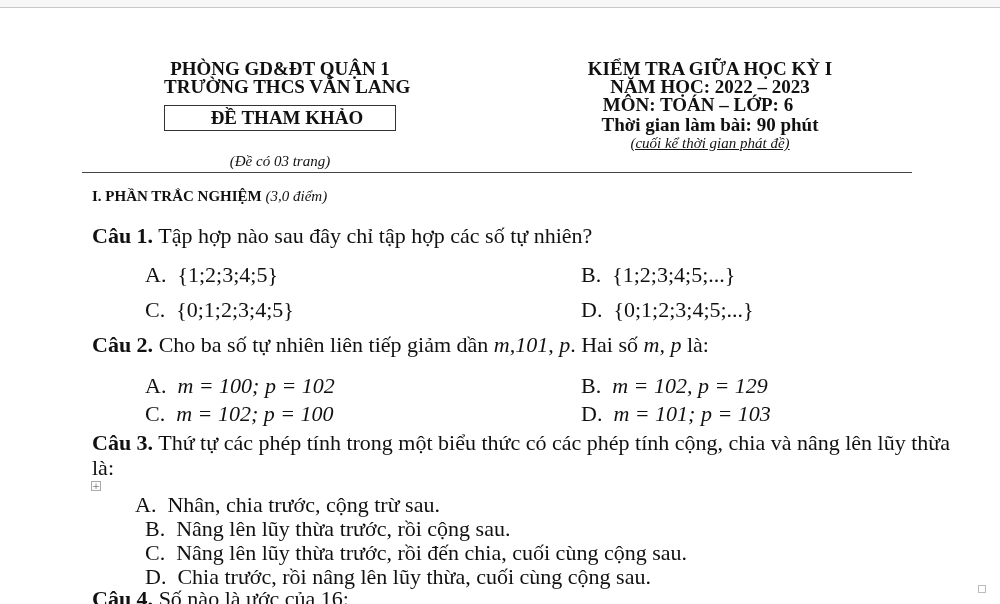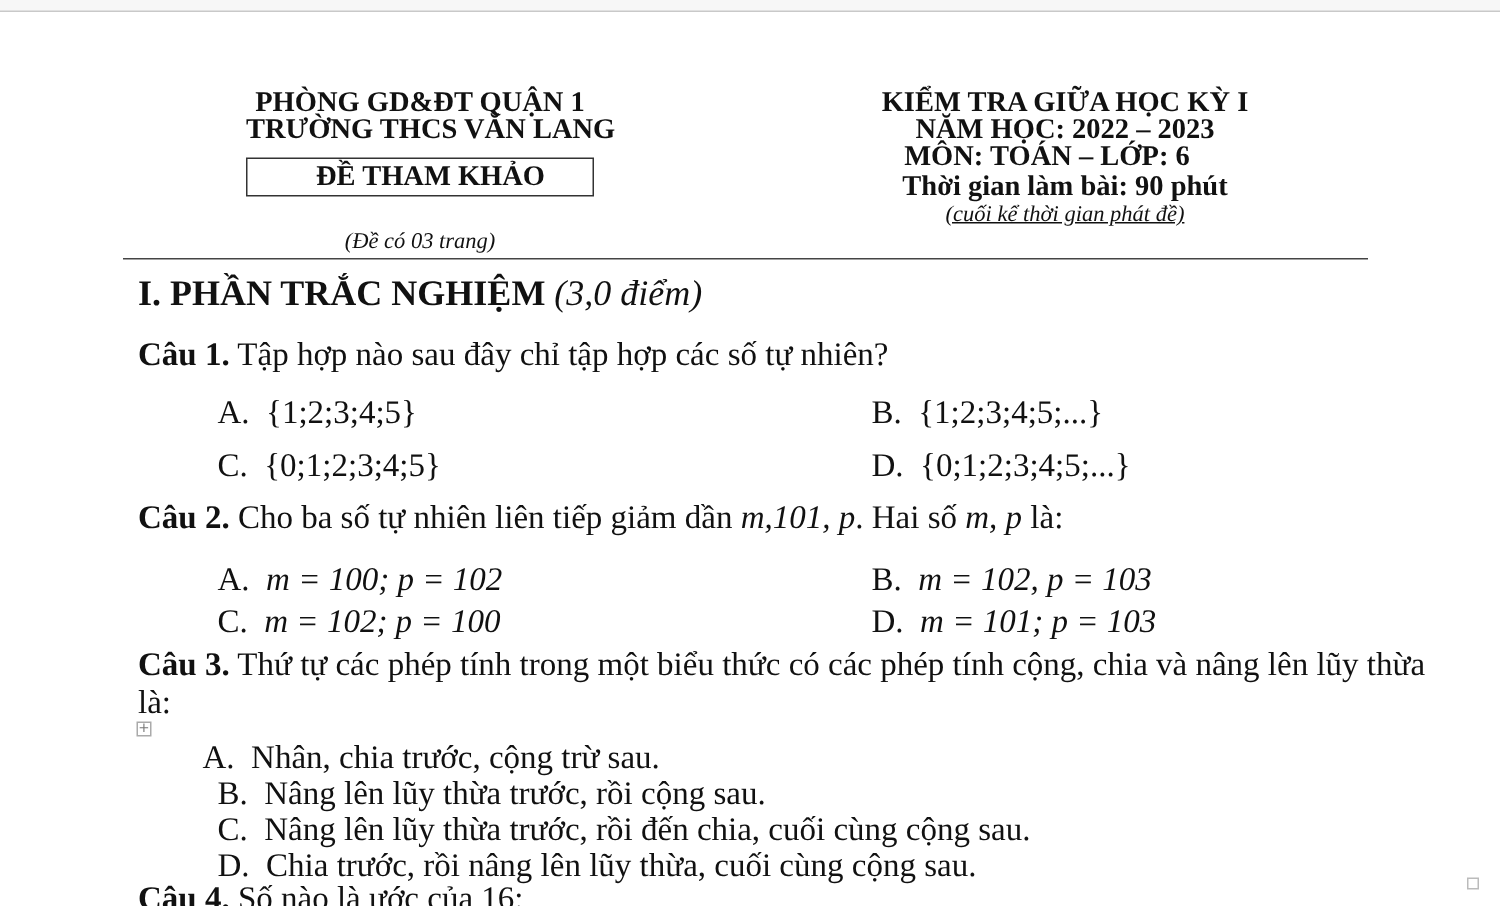--- a/index.html
+++ b/index.html
@@ -34,21 +34,21 @@
 <div class="abs center i" style="left:164px; top:153px; width:232px; font-size:15px;font-style:italic;">(Đề có 03 trang)</div>
 
 <div class="abs hdr" style="left:560px; top:59px; width:300px;">KIỂM TRA GIỮA HỌC KỲ I</div>
 <div class="abs hdr" style="left:560px; top:77px; width:300px;">NĂM HỌC: 2022 – 2023</div>
 <div class="abs hdr" style="left:548px; top:95px; width:300px;">MÔN: TOÁN – LỚP: 6</div>
 <div class="abs hdr" style="left:560px; top:115px; width:300px;">Thời gian làm bài: 90 phút</div>
 <div class="abs center i u" style="left:560px; top:135px; width:300px; font-size:15px;">(cuối kể thời gian phát đề)</div>
 
 <div class="rule"></div>
 
-<div class="abs" style="left:92px; top:184px; font-size:24px; line-height:24px;">
+<div class="abs" style="left:92px; top:184px; font-size:15px; line-height:24px;">
   <span class="b">I. PHẦN TRẮC NGHIỆM</span>
   <span class="i">(3,0 điểm)</span>
 </div>
 
 <div class="abs t" style="left:92px; top:225px;">
   <span class="b">Câu 1.</span>
   <span>Tập hợp nào sau đây chỉ tập hợp các số tự nhiên?</span>
 </div>
 <div class="abs t" style="left:145px; top:264px;">
   <span>A.</span>&nbsp;
@@ -73,21 +73,21 @@
   <span class="math">m,101, p</span><span>. Hai số</span>
   <span class="math">m, p</span>
   <span>là:</span>
 </div>
 <div class="abs t" style="left:145px; top:375px;">
   <span>A.</span>&nbsp;
   <span class="math">m = 100; p = 102</span>
 </div>
 <div class="abs t" style="left:581px; top:375px;">
   <span>B.</span>&nbsp;
-  <span class="math">m = 102, p = 103</span>
+  <span class="math">m = 102, p = 129</span>
 </div>
 <div class="abs t" style="left:145px; top:403px;">
   <span>C.</span>&nbsp;
   <span class="math">m = 102; p = 100</span>
 </div>
 <div class="abs t" style="left:581px; top:403px;">
   <span>D.</span>&nbsp;
   <span class="math">m = 101; p = 103</span>
 </div>
 

